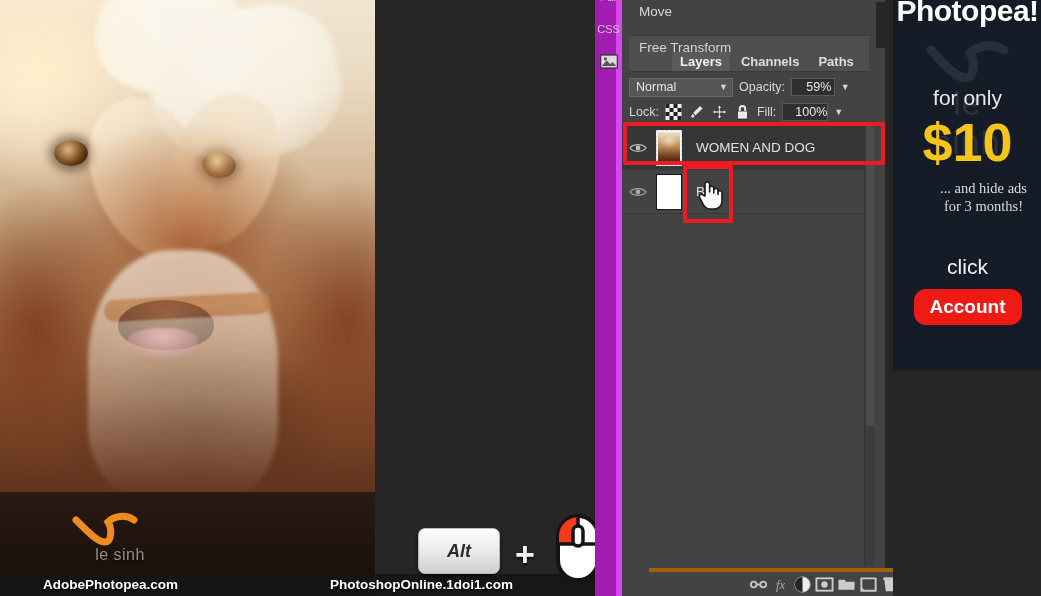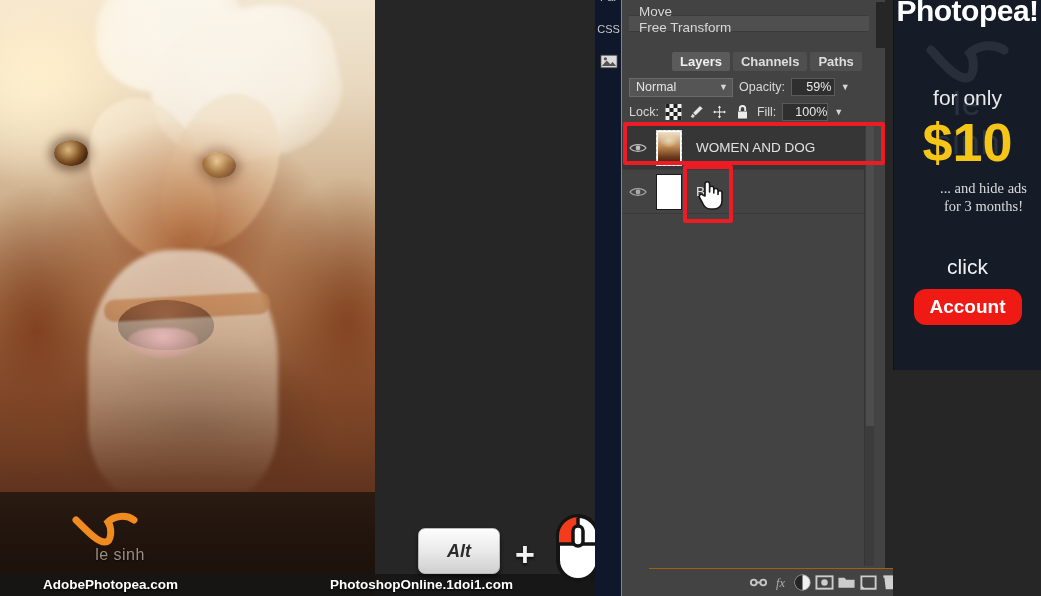--- a/index.html
+++ b/index.html
@@ -155,21 +155,21 @@
   }
   .mouse-icon { position: absolute; left: 554px; top: 514px; width: 48px; height: 68px; }
 
   
   #right-panel {
     position: absolute; left: 595px; top: 0; width: 290px; height: 596px;
     background: #434343;
   }
   .tool-rail {
     position: absolute; left: 0; top: 0; width: 27px; height: 596px;
-    background: #0f172a; border-right: 1px solid #d946ef;
+    background: #a21caf; border-right: 6px solid #d946ef;
   }
   .rail-item {
     position: relative; width: 27px; height: 26px;
     display: flex; align-items: center; justify-content: center;
     color: #c9c9c9; font-size: 11px;
     font-family: "Liberation Sans", sans-serif;
   }
   .rail-item.cut { height: 8px; overflow: hidden; }
   .rail-item.cut span { position: relative; top: -7px; }
   .rail-icon-img { width: 18px; height: 15px; }
@@ -177,21 +177,21 @@
   .panel-body {
     position: absolute; left: 27px; top: 0; right: 0; height: 596px;
     background: #434343;
   }
 
   
   .history {
     position: absolute; left: 7px; top: 0; width: 240px;
   }
   .hist-row {
-    height: 16px; line-height: 24px; padding-left: 10px;
+    height: 36px; line-height: 24px; padding-left: 10px;
     font-size: 13.5px; color: #d6d6d6;
     font-family: "Liberation Sans", sans-serif;
     border-bottom: 1px solid #3b3b3b;
   }
   .hist-row.active { background: #4f4f4f; }
   .hist-scroll {
     position: absolute; left: 254px; top: 2px; width: 9px; height: 46px;
     background: #262626; border-radius: 1px;
   }
 
@@ -286,21 +286,21 @@
   }
   #redbox-top   { left: 623px; top: 122px; width: 262px; height: 43px; }
   #redbox-mask  { left: 683px; top: 165px; width: 50px; height: 58px; }
 
   
   .hand-cursor { position: absolute; left: 694px; top: 176px; width: 30px; height: 34px; }
 
   
   .panel-bottom {
     position: absolute; left: 27px; bottom: 0; width: 263px; height: 28px;
-    background: #434343; border-top: 1px solid #a16207;
+    background: #434343; border-top: 4px solid #a16207;
     display: flex; align-items: center; justify-content: flex-end;
     gap: 3px; padding-right: 12px;
   }
   .pb-ico { width: 19px; height: 19px; display: block; opacity: 0.92; }
 
   
   .panel-scroll {
     position: absolute; right: 11px; top: 126px; width: 10px; height: 440px;
     background: #3c3c3c; border-left: 1px solid #353535;
   }

